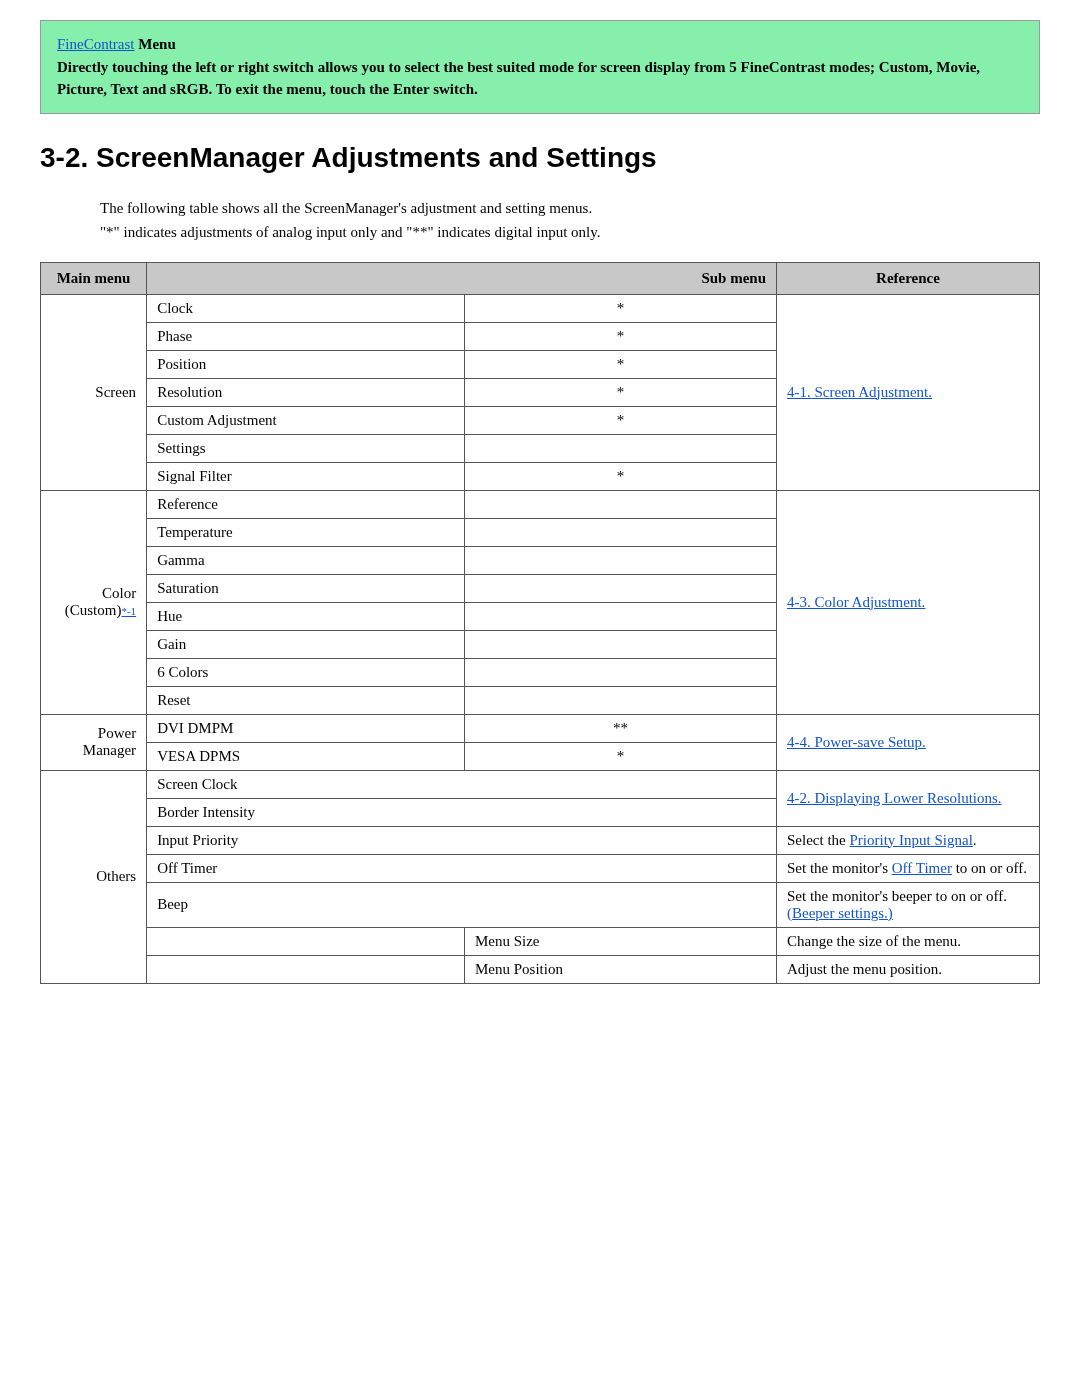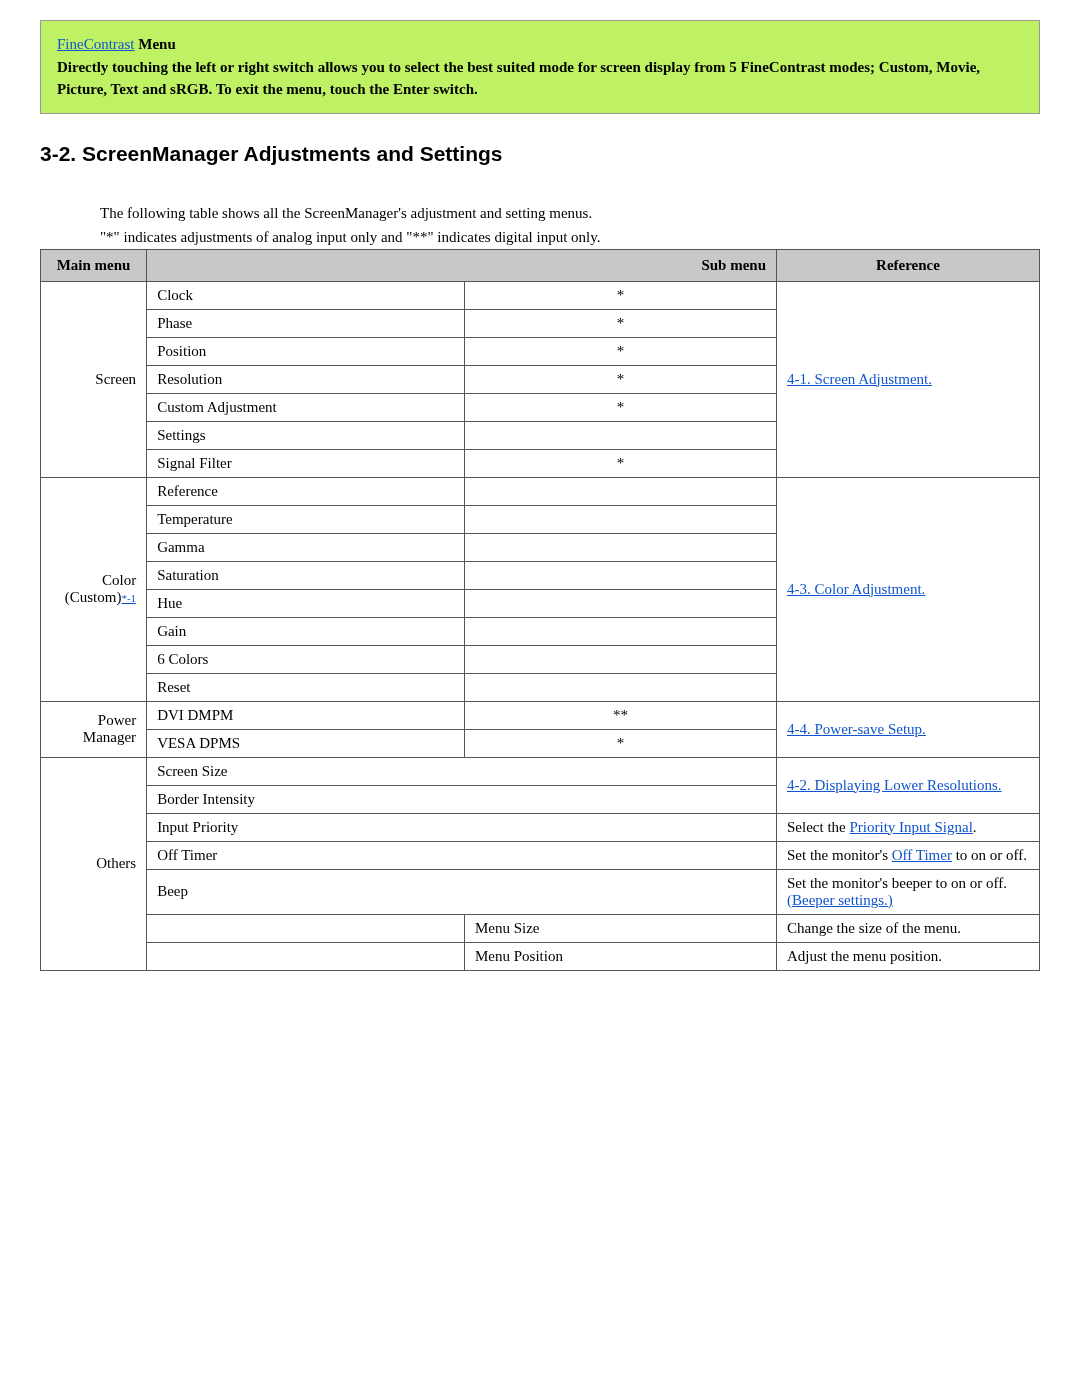--- a/index.html
+++ b/index.html
@@ -5,37 +5,38 @@
     * { margin: 0; padding: 0; box-sizing: border-box; }
     body {
       font-family: Times New Roman, serif;
       font-size: 16px;
       background: #ffffff;
       color: #000000;
       width: 1080px;
       padding: 20px 40px;
     }
     .info-box {
-      background: #bef264;
+      background: #86efac;
       border: 1px solid #999;
       padding: 12px 16px;
       margin-bottom: 28px;
       font-size: 15px;
       line-height: 1.5;
     }
     .info-box .bold { font-weight: bold; }
     a { color: #1155cc; text-decoration: underline; }
     h2 {
-      font-size: 21px;
+      font-size: 28px;
       font-weight: bold;
-      margin-bottom: 35px;
+      margin-bottom: 22px;
       font-family: Arial, sans-serif;
     }
     .intro-text {
       margin-left: 60px;
+      margin-bottom: 18px;
       font-size: 15px;
       line-height: 1.6;
     }
     table {
       border-collapse: collapse;
       width: 100%;
       font-size: 15px;
     }
     th {
       background: #c8c8c8;
@@ -168,21 +169,21 @@
       <td class="star-cell">**</td>
       <td class="ref-cell" rowspan="2"><a href="#">4-4. Power-save Setup.</a></td>
     </tr>
     <tr>
       <td class="sub-cell">VESA DPMS</td>
       <td class="star-cell">*</td>
     </tr>
 
     <tr>
       <td class="main-cell" rowspan="7">Others</td>
-      <td class="sub-cell" colspan="2">Screen Size</td>
+      <td class="sub-cell" colspan="2">Screen Clock</td>
       <td class="ref-cell" rowspan="2"><a href="#">4-2. Displaying Lower Resolutions.</a></td>
     </tr>
     <tr>
       <td class="sub-cell" colspan="2">Border Intensity</td>
     </tr>
     <tr>
       <td class="sub-cell" colspan="2">Input Priority</td>
       <td class="ref-cell">Select the <a href="#">Priority Input Signal</a>.</td>
     </tr>
     <tr>

